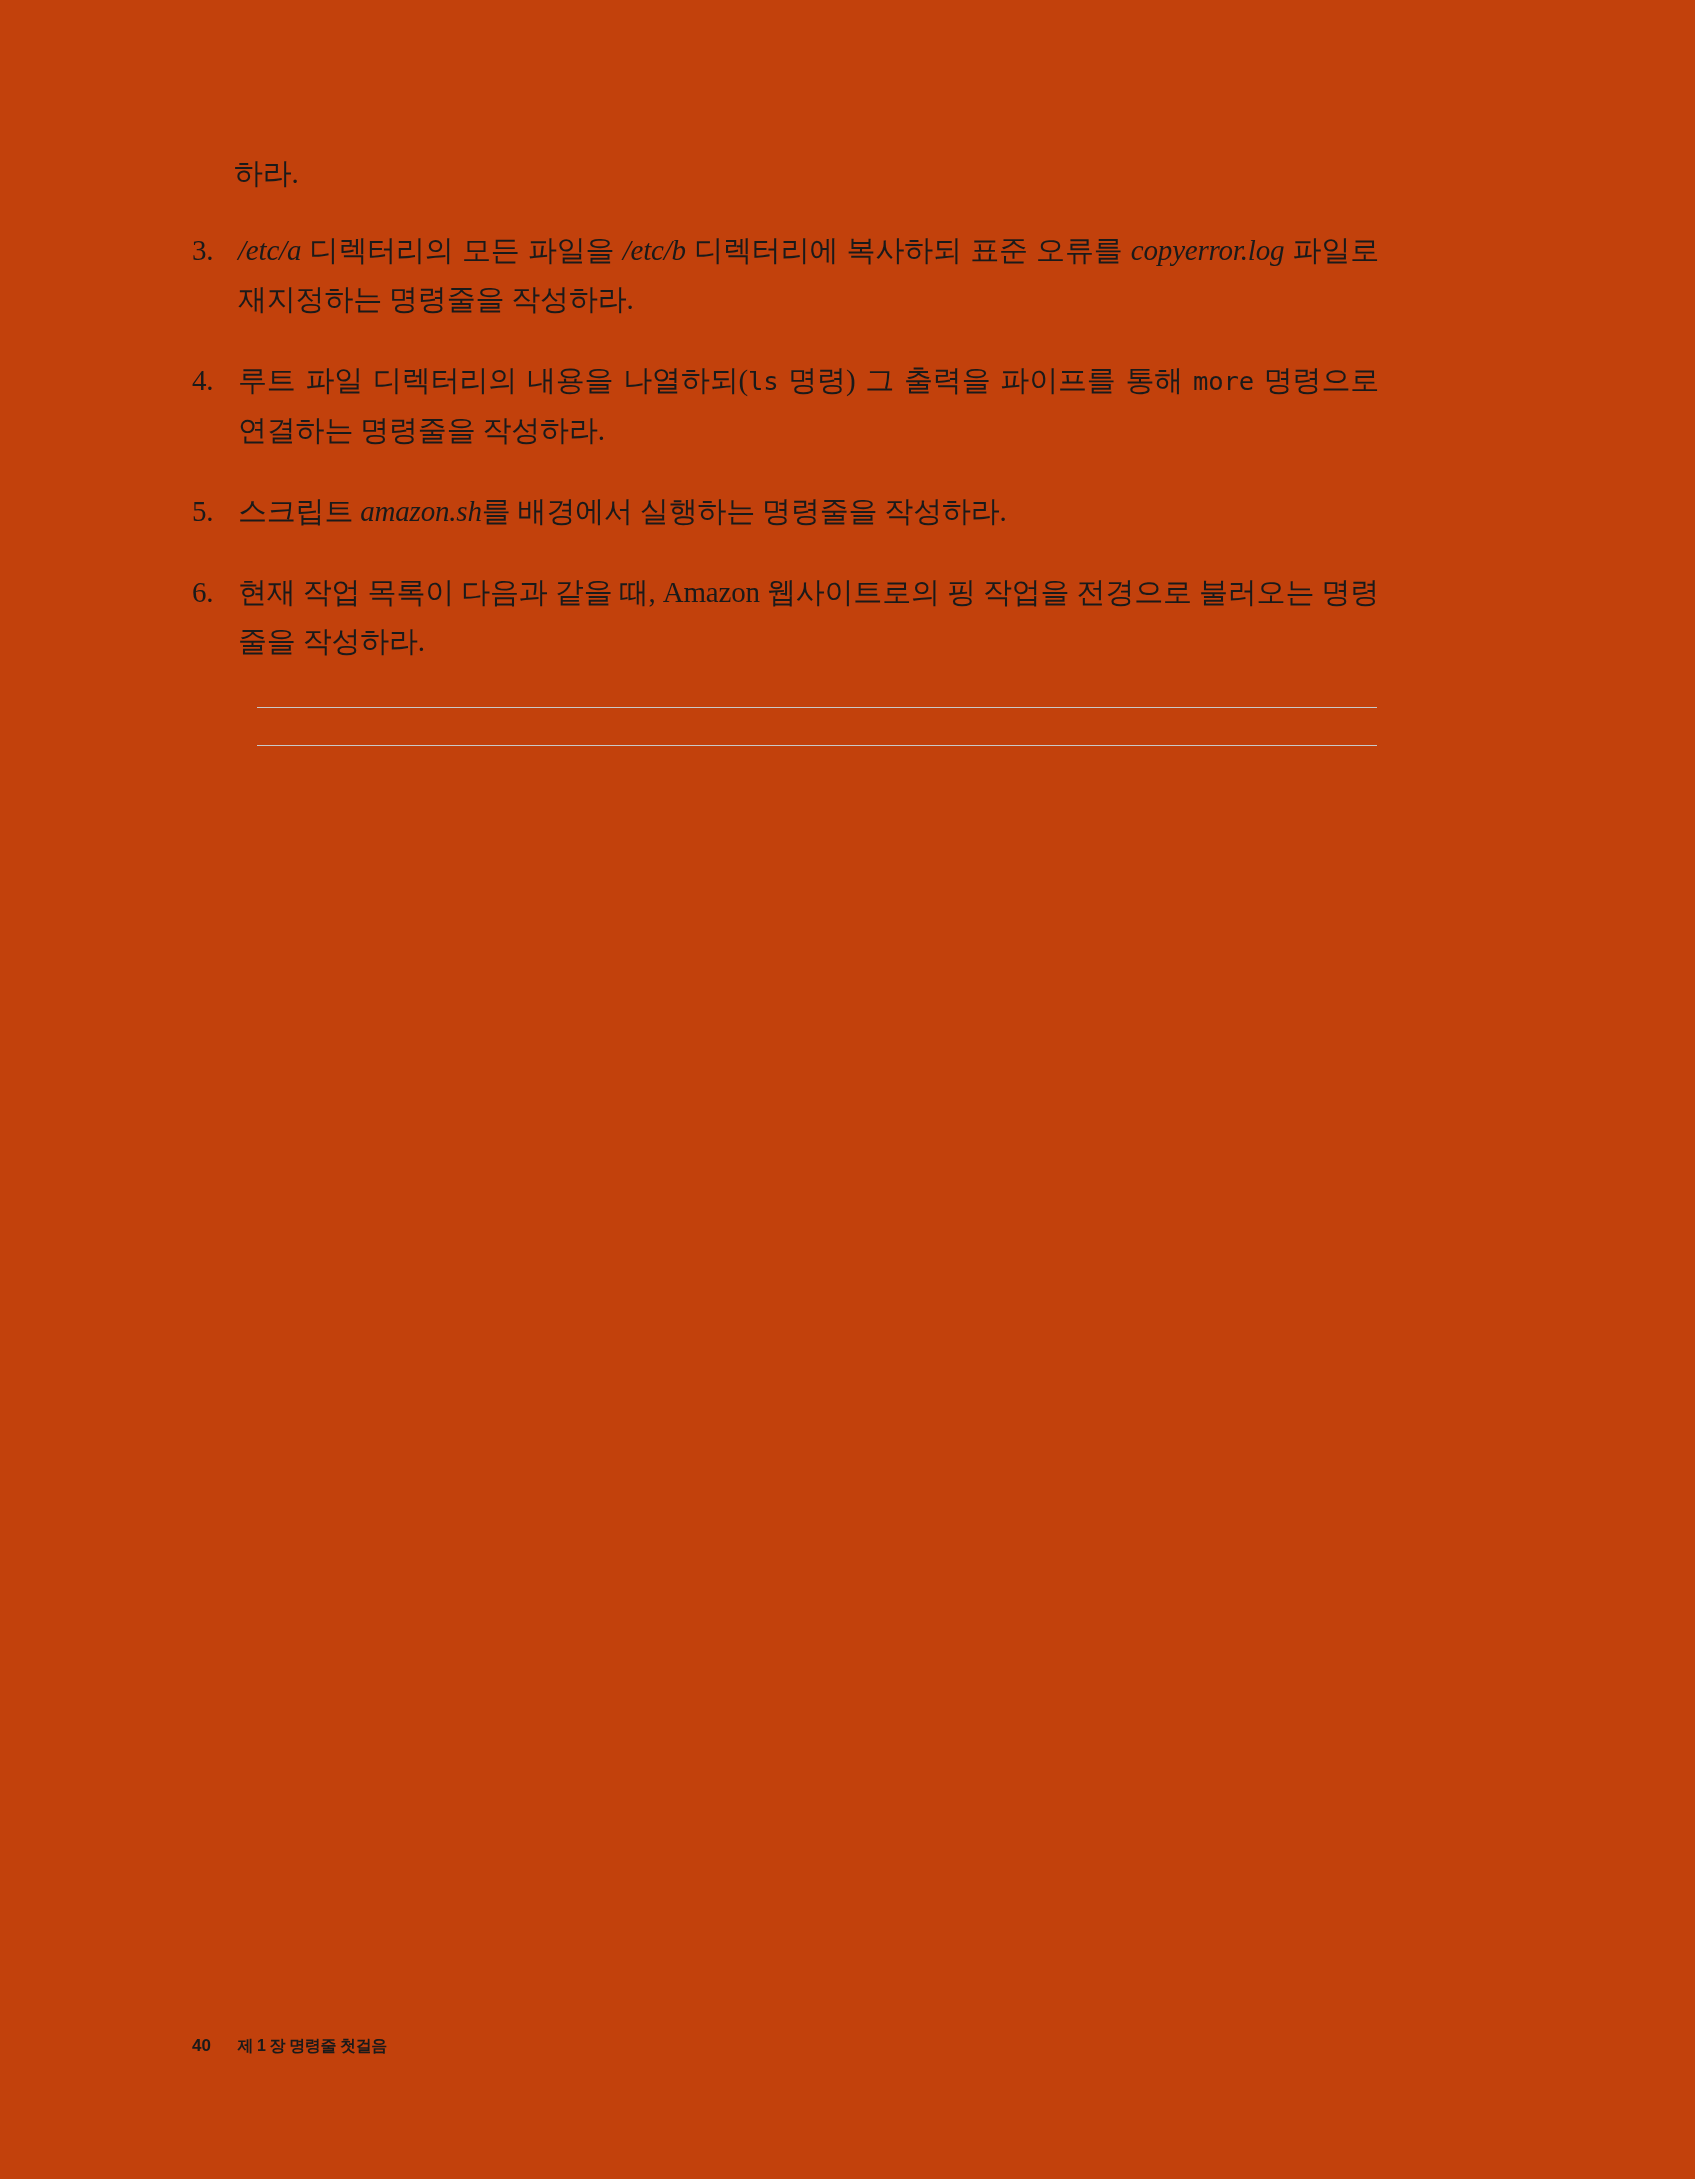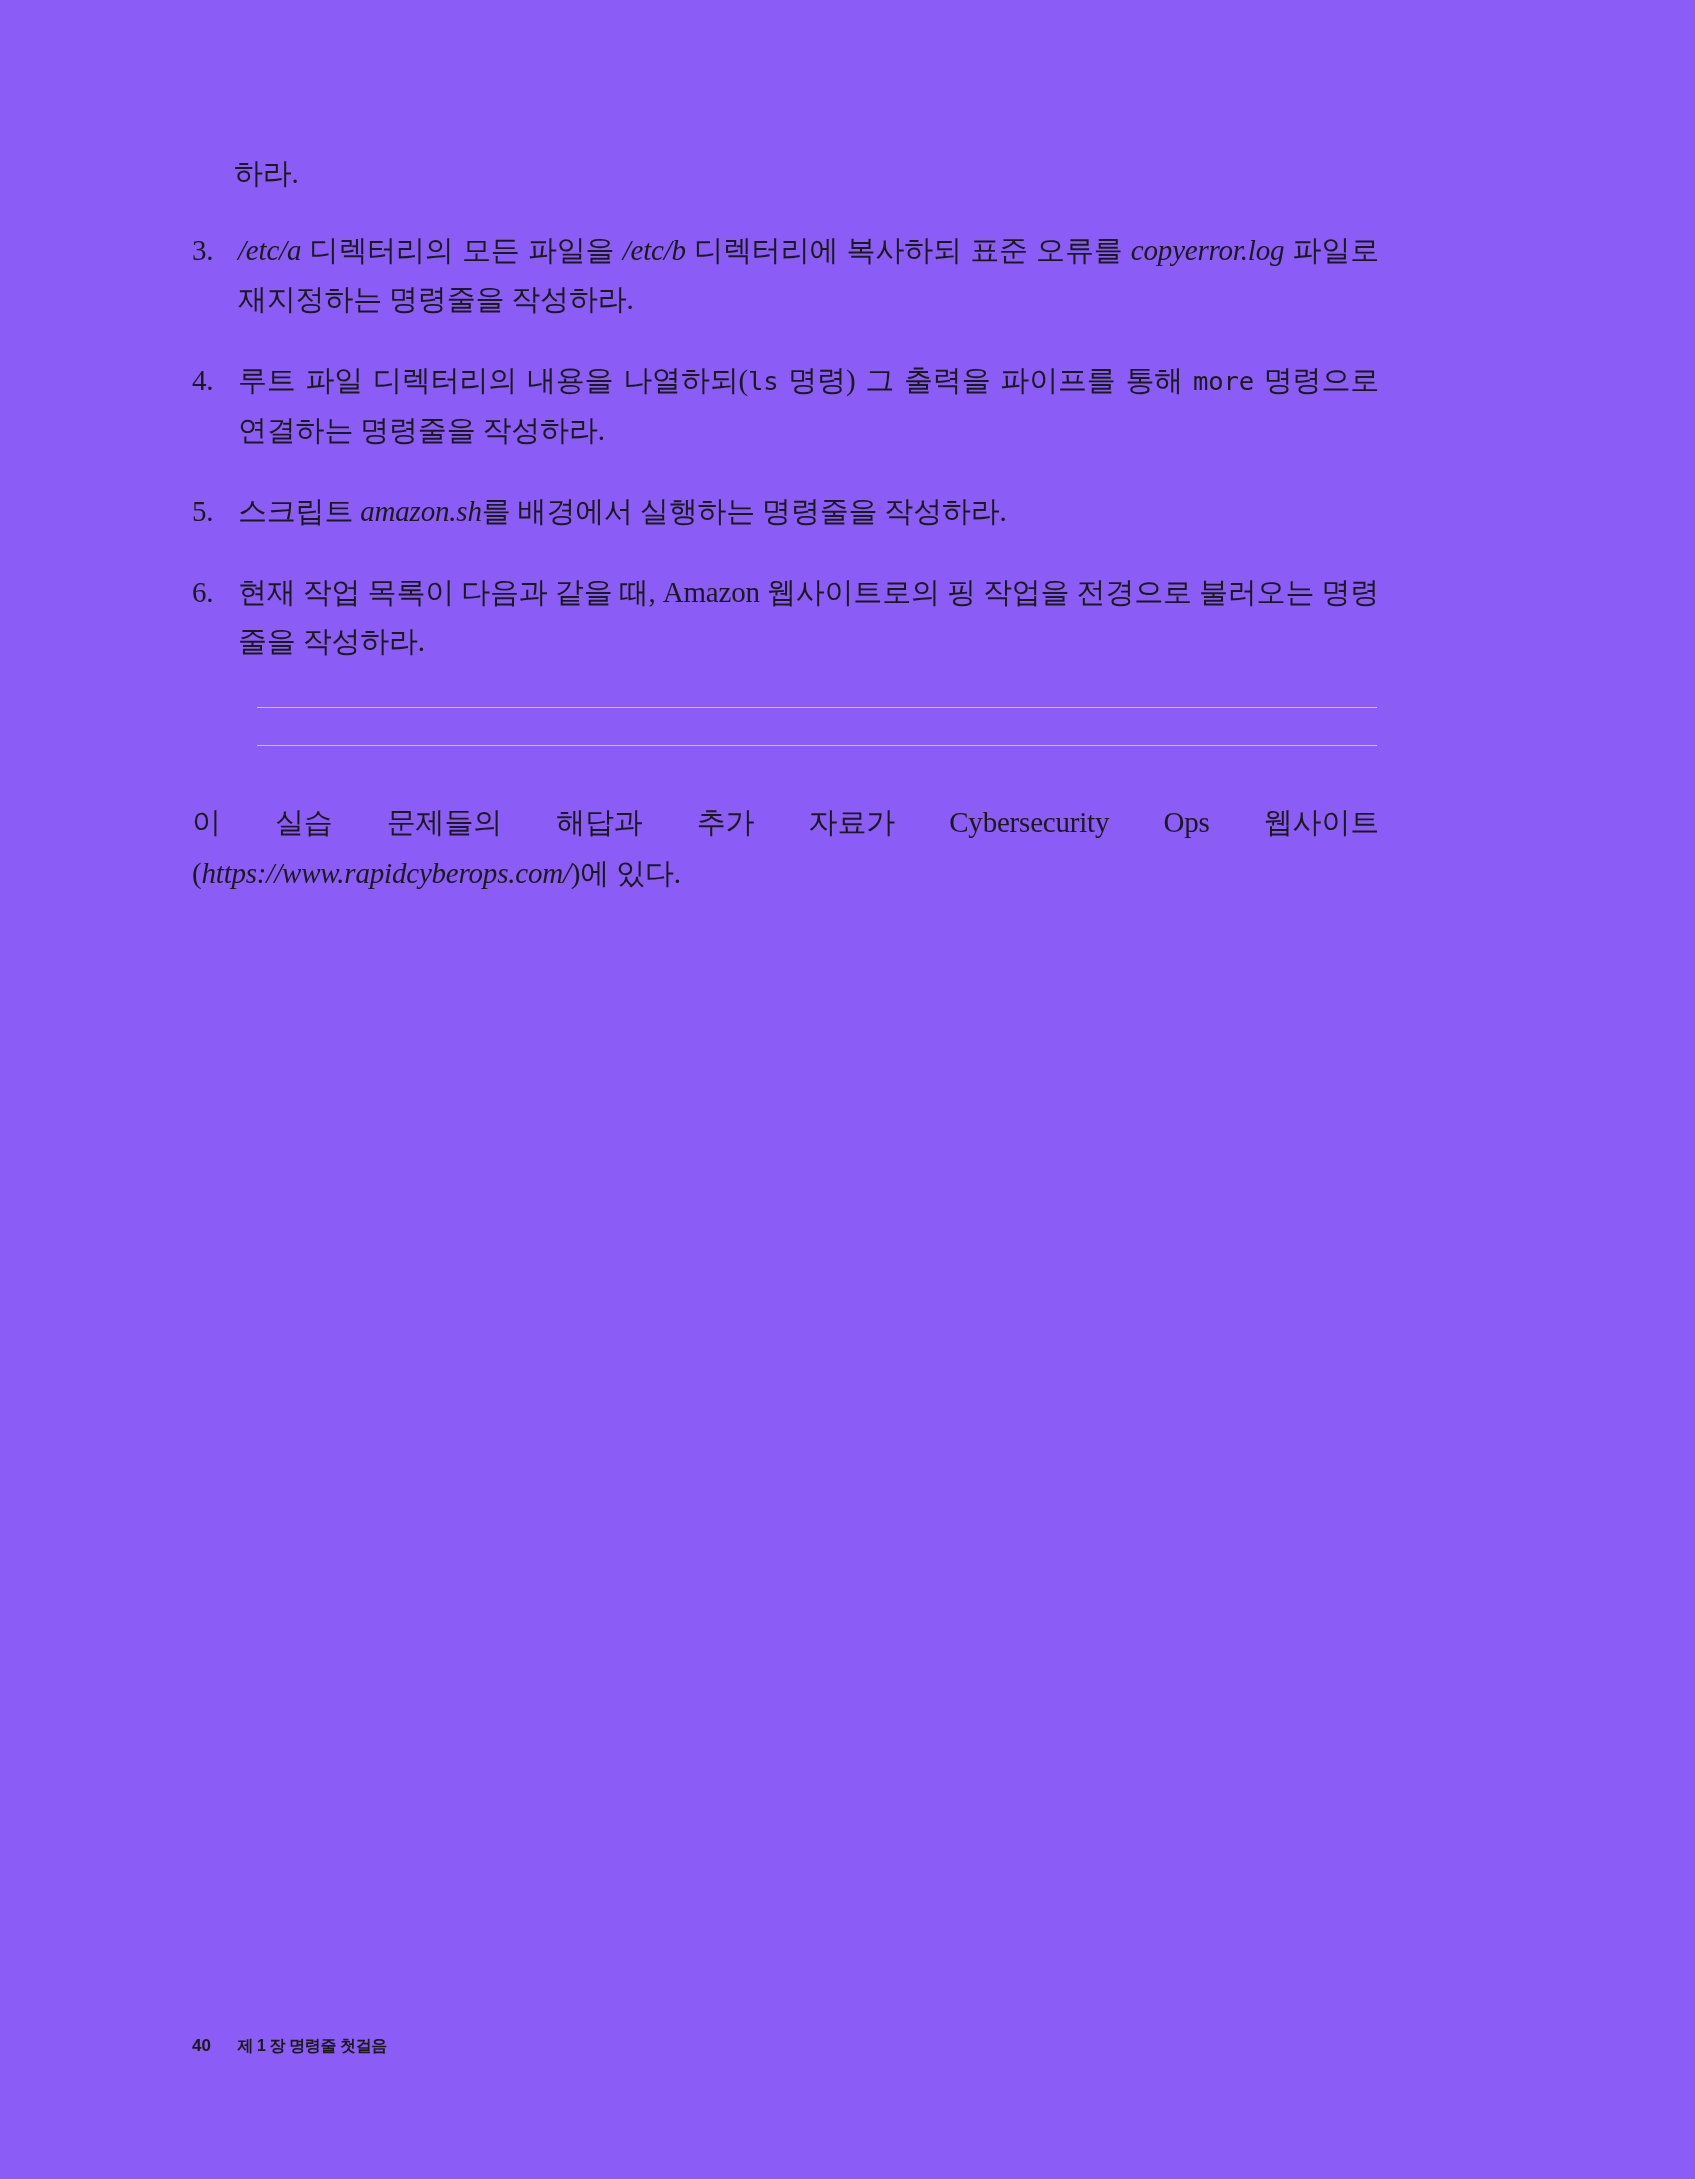--- a/index.html
+++ b/index.html
@@ -15,21 +15,21 @@
     color: #1a1a1a;
     -webkit-font-smoothing: antialiased;
   }
 
   .page {
     position: absolute;
     left: 0;
     top: 0;
     width: 1696px;
     height: 2179px;
-    background: #8b5cf6;
+    background: #c2410c;
   }
 
   .content {
     position: absolute;
     left: 192px;
     top: 150px;
     width: 1187px;
   }
 
   
@@ -158,23 +158,20 @@
     <div class="item">
       <span class="num">6.</span>
       <span class="body">
         <span>현재 작업 목록이 다음과 같을 때, Amazon 웹사이트로의 핑 작업을 전경으로 불러오는 명령줄을 작성하라.</span>
       </span>
     </div>
 
     <div class="codeblock">
     </div>
 
-    <p class="closing">
-      <span>이 실습 문제들의 해답과 추가 자료가 Cybersecurity Ops 웹사이트(</span><span class="ital">https://www.rapidcyberops.com/</span><span>)에 있다.</span>
-    </p>
 
   </div>
 
   <div class="footer">
     <span class="pg">40</span><span class="chap">제 1 장</span><span class="chap light"> 명령줄 첫걸음</span>
   </div>
 
 </div>
 
 

